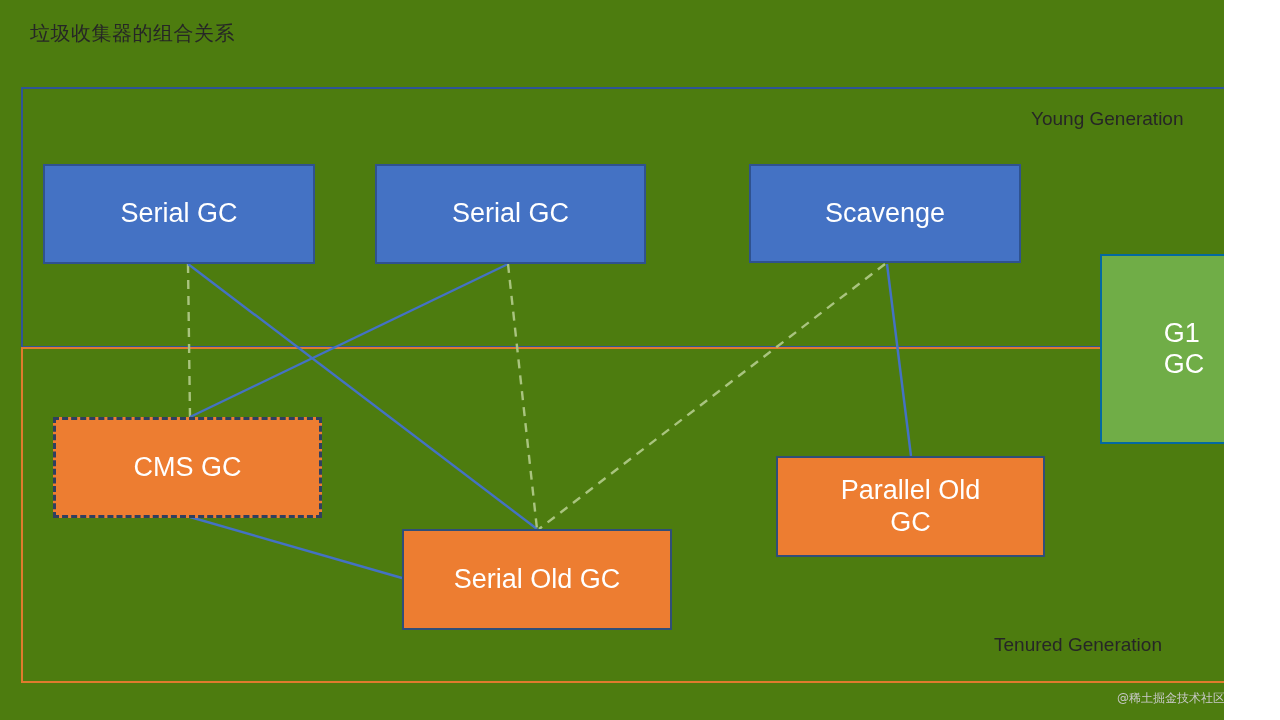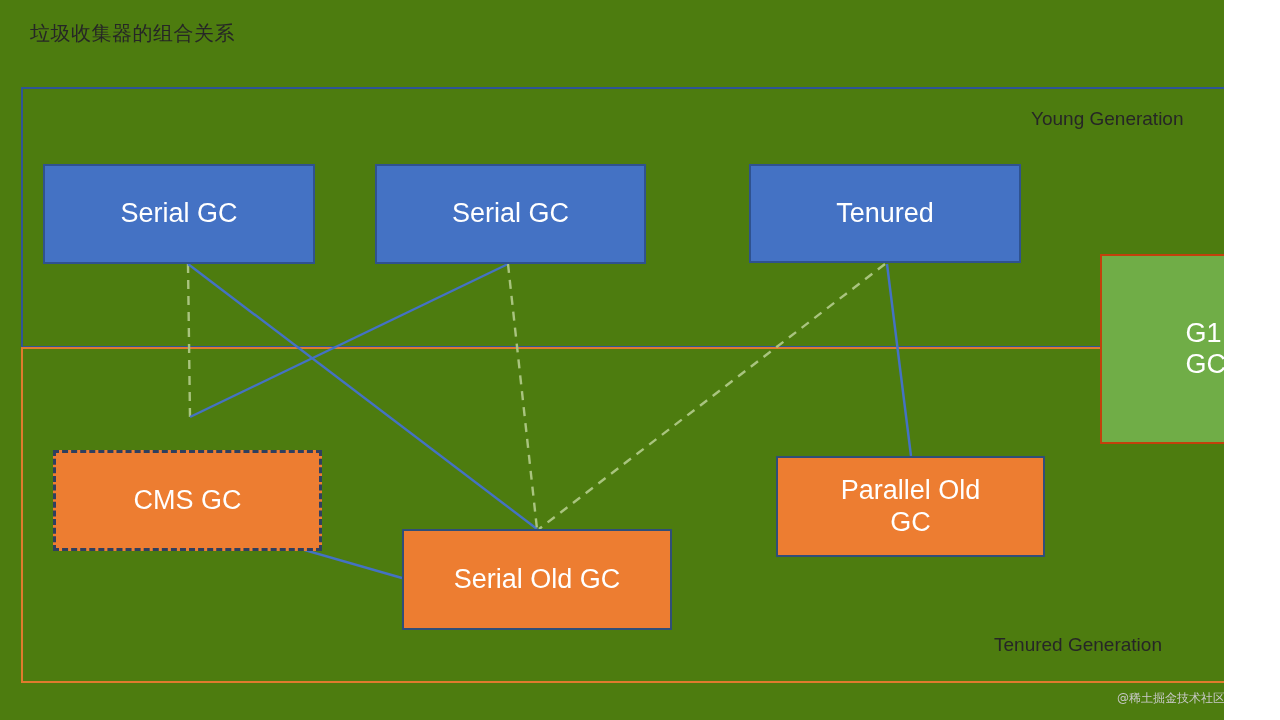--- a/index.html
+++ b/index.html
@@ -71,26 +71,25 @@
     background: #4472C4;
     border: 2px solid #2F528F;
   }
   .node.orange {
     background: #ED7D31;
     border: 2px solid #2F4E79;
   }
   .node.orange-dashed {
     background: #ED7D31;
     border: 3px dashed #2F3F5F;
-    margin-top: 33px;
   }
   .node.green {
     background: #70AD47;
-    border: 2px solid #c2410c;
-    justify-content: flex-end;
+    border: 2px solid #0369a1;
+    justify-content: center;
     padding-left: 40px;
     text-align: left;
   }
 
   #n-serial       { left: 43px;   top: 164px; width: 272px; height: 100px; }
   #n-parnew       { left: 375px;  top: 164px; width: 271px; height: 100px; }
   #n-parscav      { left: 749px;  top: 164px; width: 272px; height: 99px;  }
   #n-g1           { left: 1100px; top: 254px; width: 128px; height: 190px; }
   #n-cms          { left: 53px;   top: 417px; width: 269px; height: 101px; }
   #n-parold       { left: 776px;  top: 456px; width: 269px; height: 101px; }
@@ -147,21 +146,21 @@
   <div class="node blue" id="n-serial">
     <span>Serial GC</span>
   </div>
 
   <div class="node blue" id="n-parnew">
     <span>Serial GC</span>
   </div>
 
   <div class="node blue" id="n-parscav">
     <span>
-      <span>Tenured</span><br>
+      <span>Scavenge</span><br>
     </span>
   </div>
 
   <div class="node green" id="n-g1">
     <span>
       <span>G1</span><br>
       <span>GC</span>
     </span>
   </div>
 

